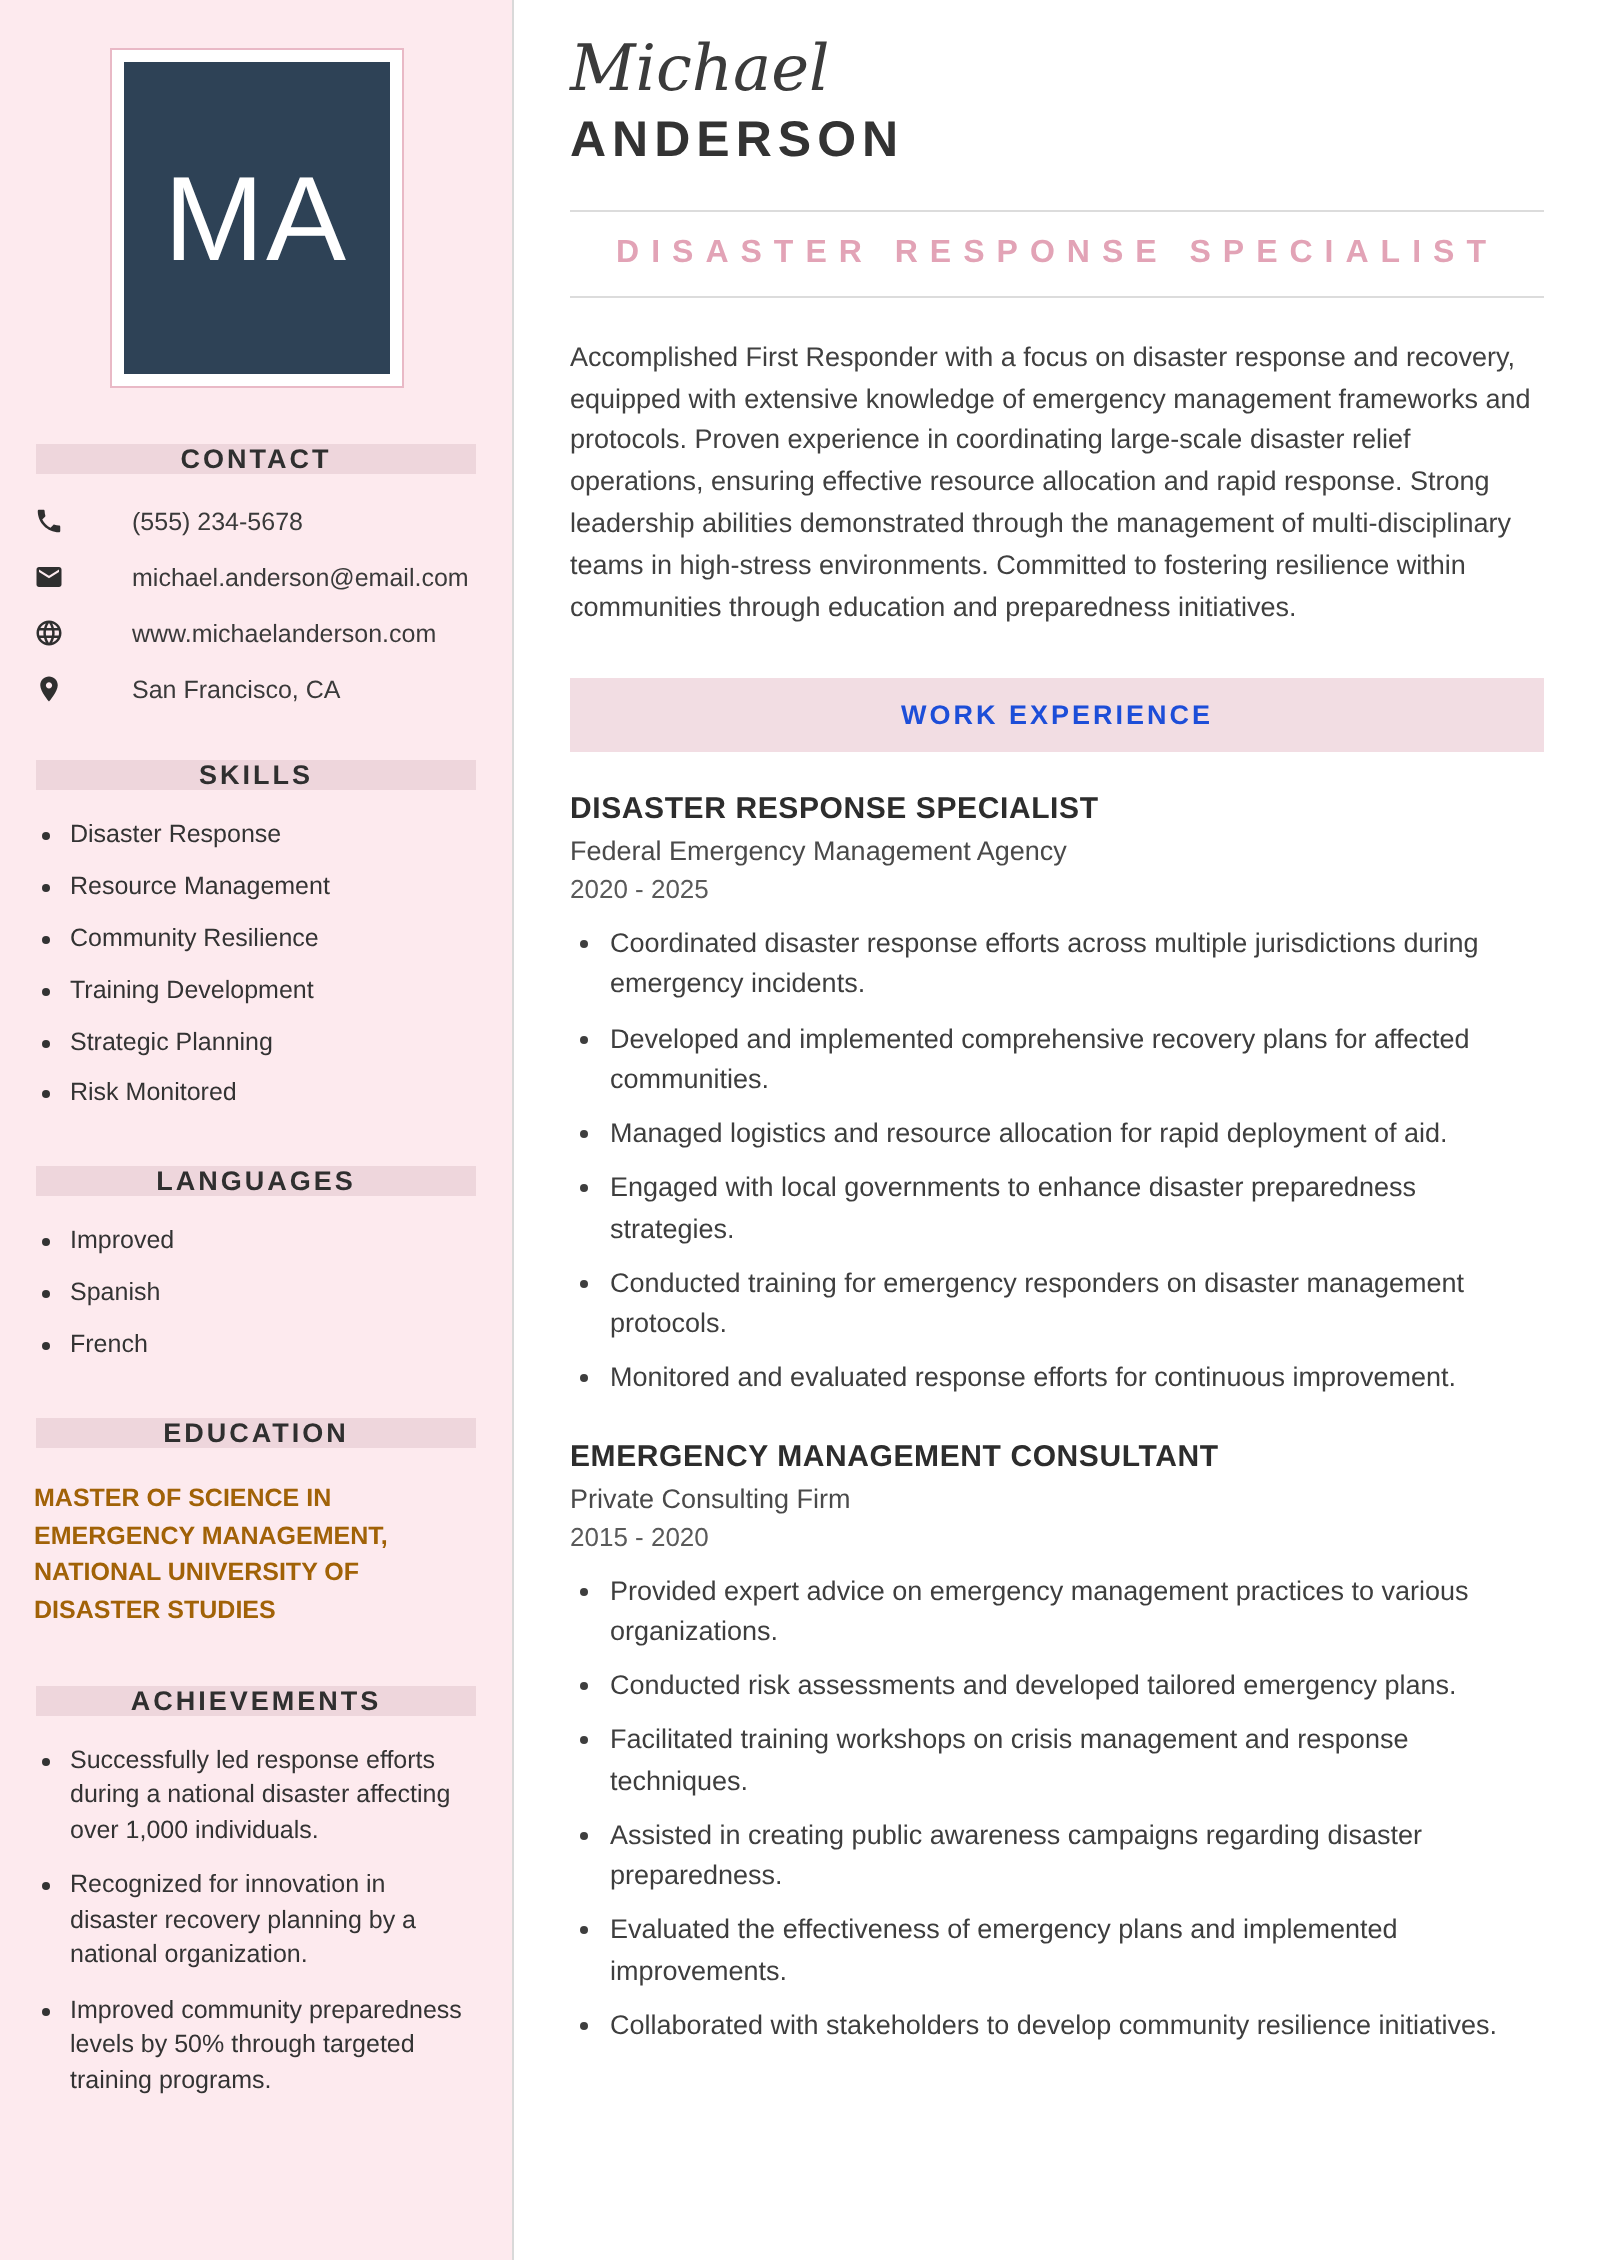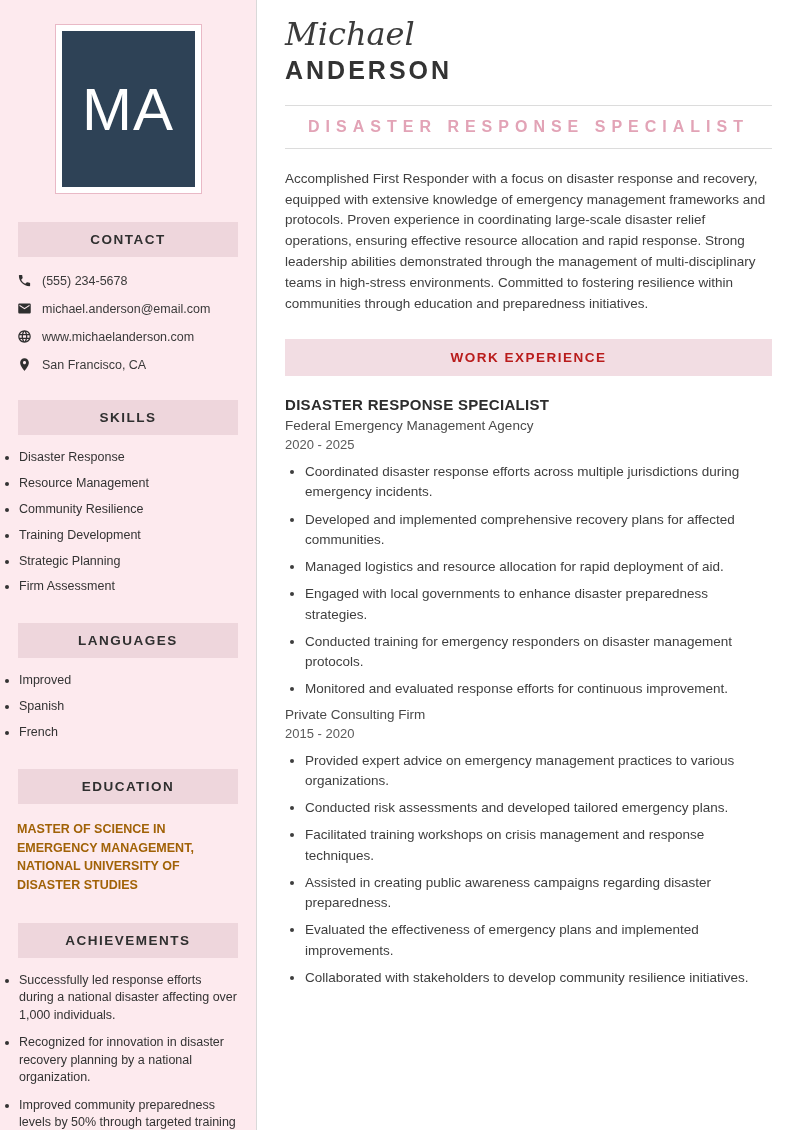--- a/index.html
+++ b/index.html
@@ -33,28 +33,28 @@
     font-size: 60px; font-weight: 400; letter-spacing: 1px;
   }
   .side-band {
     margin: 28px 18px 0;
     background: #eed6dc;
     text-align: center;
     font-weight: bold;
     font-size: 13.5px;
     letter-spacing: 1.5px;
     color: #2f2f2f;
-    padding: 10px 0;
+    padding: 0 0;
   }
   .contact-list { margin: 16px 0 0 17px; }
-  .contact-row { display: flex; align-items: center; margin-bottom: 13px; }
+  .contact-row { display: flex; align-items: center; margin-bottom: 13px; gap: 24px; }
   .cicon { width: 15px; height: 15px; margin-right: 10px; display: inline-flex; }
   .cicon svg { width: 15px; height: 15px; fill: #2f2f2f; }
   .ctext { font-size: 12.5px; color: #3a3a3a; }
-  .side-list { margin: 14px 17px 0 0; padding-left: 19px; list-style: disc; }
+  .side-list { margin: 14px 17px 0 16px; padding-left: 19px; list-style: disc; }
   .side-list li { font-size: 12.5px; color: #333; margin-bottom: 9px; line-height: 1.35; }
   .edu-text {
     margin: 16px 18px 0 17px;
     font-weight: bold; font-size: 12.5px;
     line-height: 1.5; color: #a16207;
     text-transform: uppercase;
   }
   .ach-list li { line-height: 1.4; margin-bottom: 10px; }
 
   
@@ -87,21 +87,21 @@
     font-size: 13.5px; line-height: 1.55;
     color: #404040;
   }
   .work-band {
     margin-top: 24px;
     background: #f2dde3;
     text-align: center;
     font-weight: bold;
     font-size: 13.5px;
     letter-spacing: 1.5px;
-    color: #b91c1c;
+    color: #1d4ed8;
     padding: 11px 0;
   }
   .job-title { margin-top: 20px; font-size: 15px; font-weight: bold; color: #2d2d2d; letter-spacing: 0.3px; }
   .company { margin-top: 5px; font-size: 13.5px; color: #4a4a4a; }
   .dates { margin-top: 4px; font-size: 13px; color: #5a5a5a; }
   .job-bullets { margin-top: 10px; padding-left: 20px; list-style: disc; }
   .job-bullets li { font-size: 13.5px; color: #3e3e3e; line-height: 1.5; margin-bottom: 7px; }
 </style>
 </head>
 <body>
@@ -150,21 +150,21 @@
       </div>
     </div>
 
     <div class="side-band">SKILLS</div>
     <ul class="side-list">
       <li>Disaster Response</li>
       <li>Resource Management</li>
       <li>Community Resilience</li>
       <li>Training Development</li>
       <li>Strategic Planning</li>
-      <li>Firm Assessment</li>
+      <li>Risk Monitored</li>
     </ul>
 
     <div class="side-band">LANGUAGES</div>
     <ul class="side-list">
       <li>Improved</li>
       <li>Spanish</li>
       <li>French</li>
     </ul>
 
     <div class="side-band">EDUCATION</div>
@@ -200,20 +200,21 @@
         <li>Coordinated disaster response efforts across multiple jurisdictions during emergency incidents.</li>
         <li>Developed and implemented comprehensive recovery plans for affected communities.</li>
         <li>Managed logistics and resource allocation for rapid deployment of aid.</li>
         <li>Engaged with local governments to enhance disaster preparedness strategies.</li>
         <li>Conducted training for emergency responders on disaster management protocols.</li>
         <li>Monitored and evaluated response efforts for continuous improvement.</li>
       </ul>
     </section>
 
     <section class="job">
+      <h3 class="job-title">EMERGENCY MANAGEMENT CONSULTANT</h3>
       <div class="company">Private Consulting Firm</div>
       <div class="dates">2015 - 2020</div>
       <ul class="job-bullets">
         <li>Provided expert advice on emergency management practices to various organizations.</li>
         <li>Conducted risk assessments and developed tailored emergency plans.</li>
         <li>Facilitated training workshops on crisis management and response techniques.</li>
         <li>Assisted in creating public awareness campaigns regarding disaster preparedness.</li>
         <li>Evaluated the effectiveness of emergency plans and implemented improvements.</li>
         <li>Collaborated with stakeholders to develop community resilience initiatives.</li>
       </ul>

